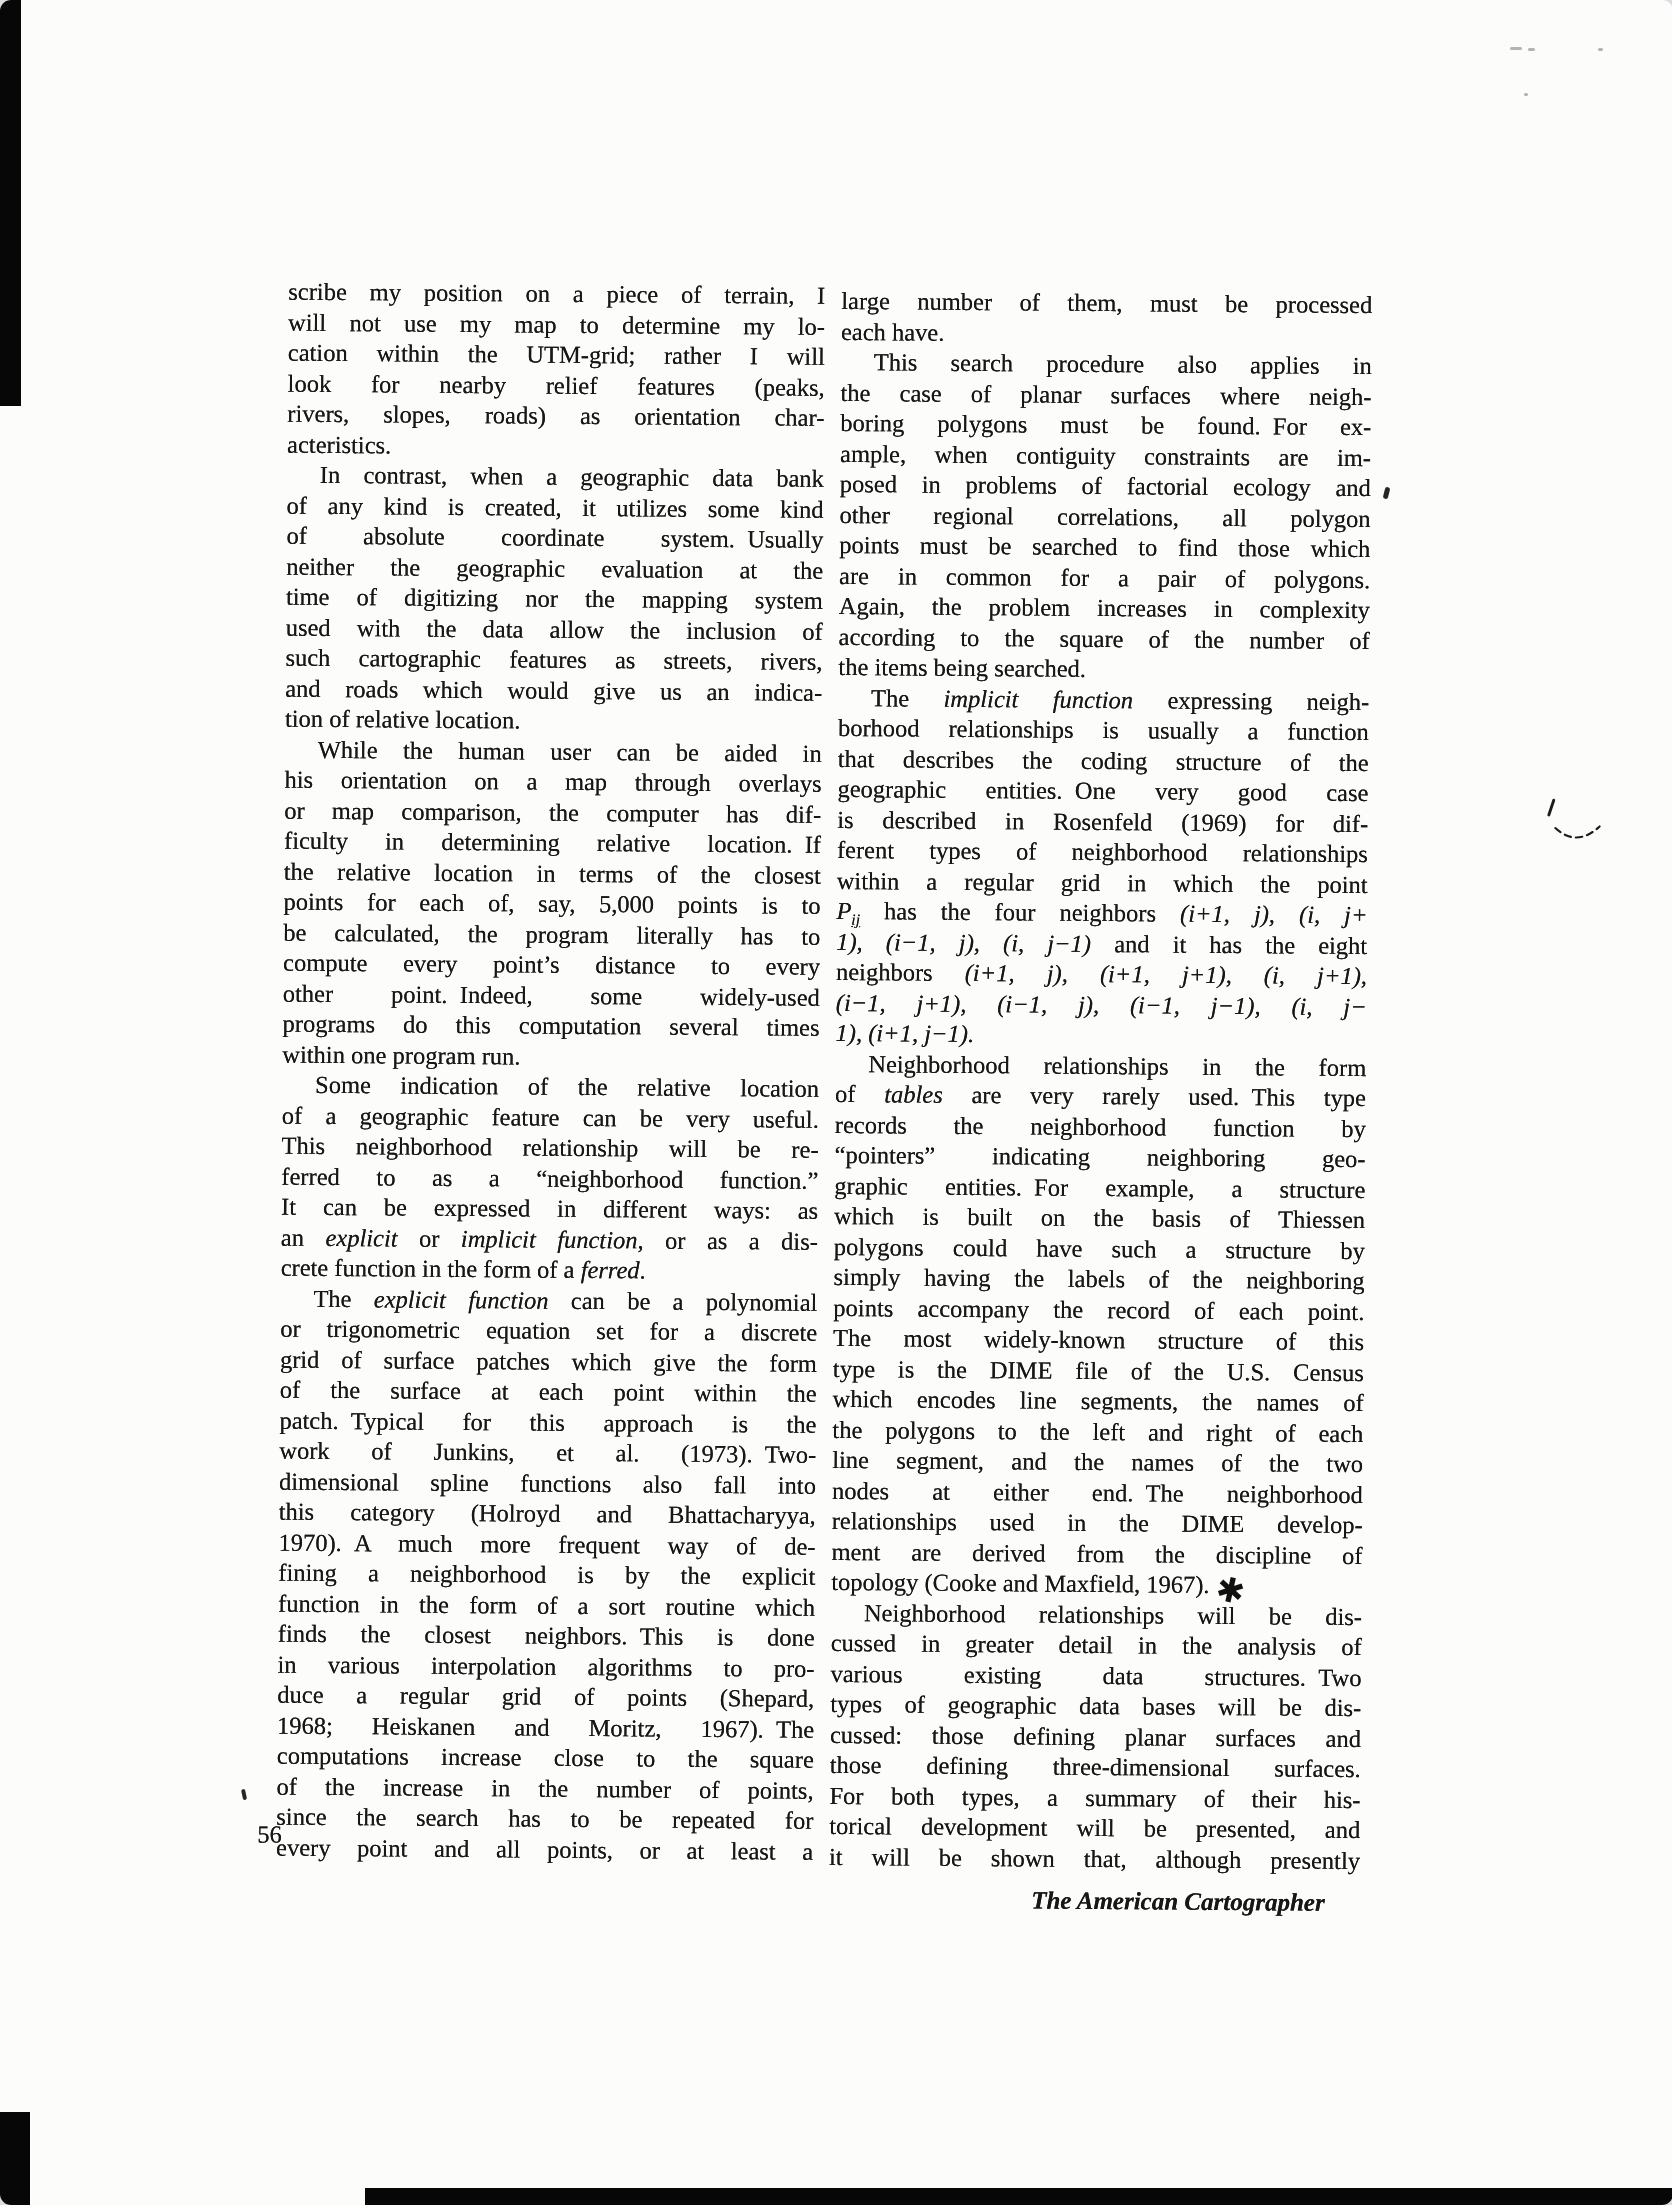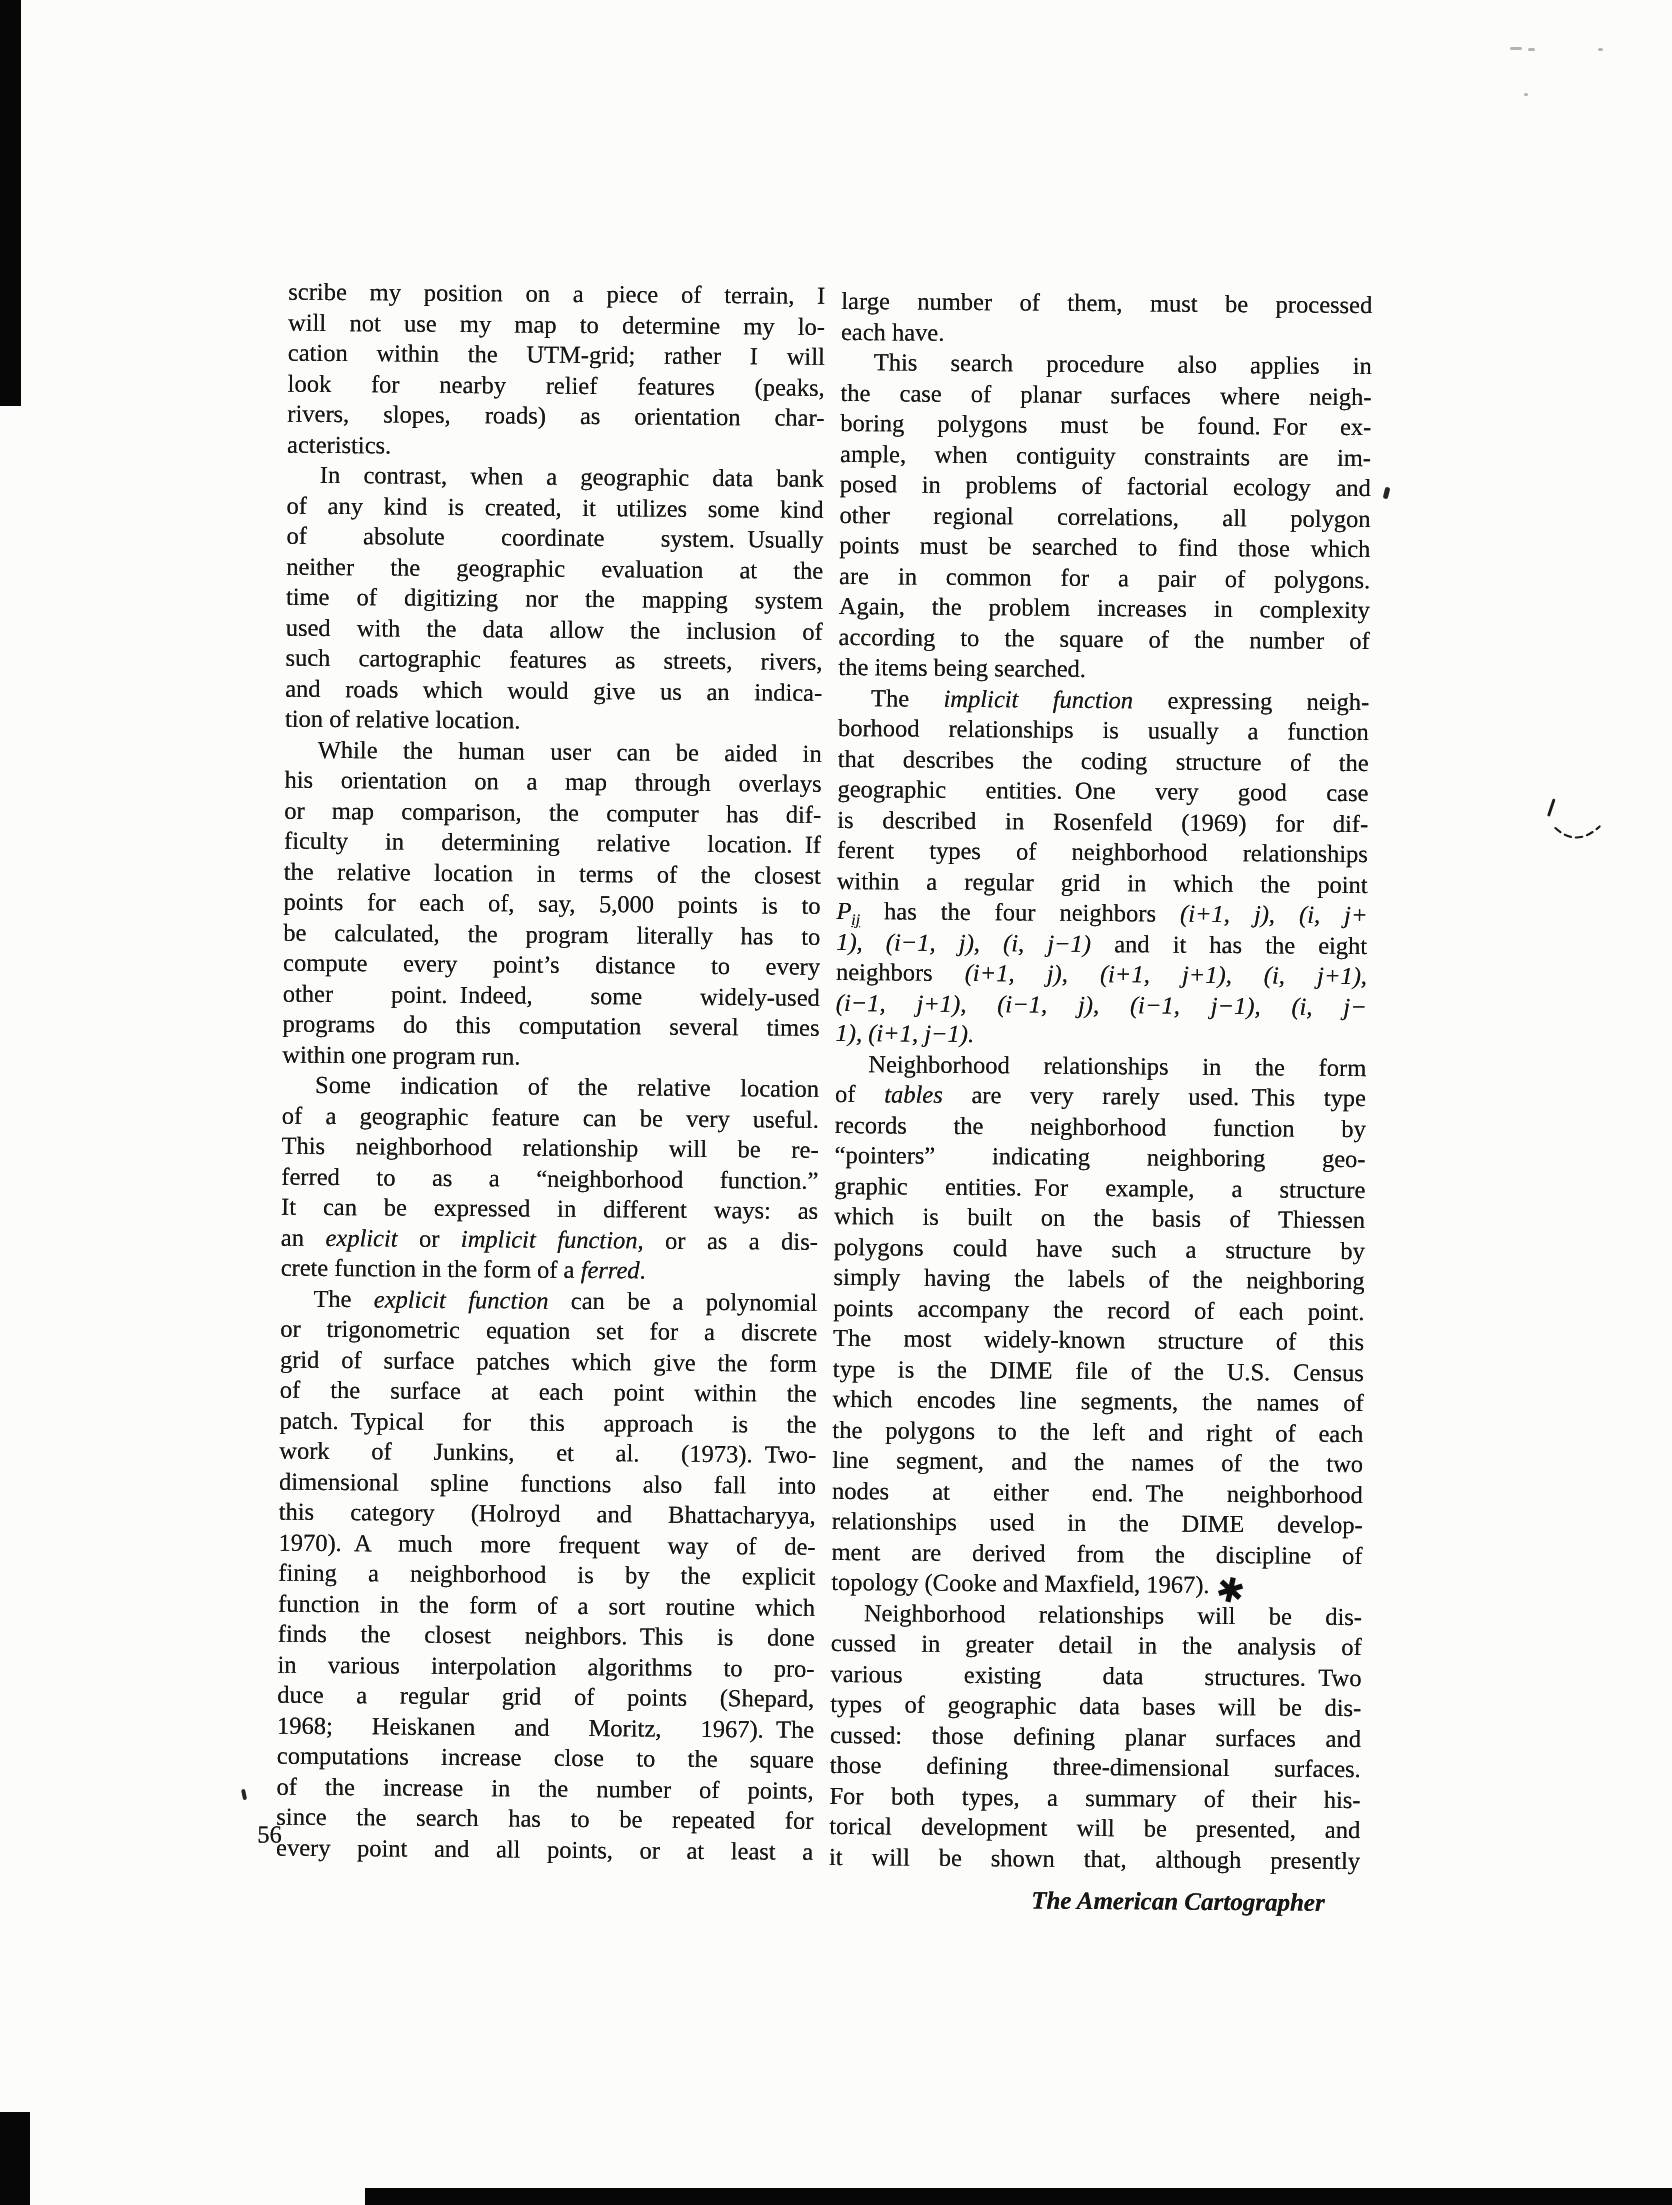--- a/index.html
+++ b/index.html
@@ -1,21 +1,21 @@
 <!DOCTYPE html>
 <html style="--paper: #fcfcfa; --ink: #171717; --scanblack: #070707; --faint: #b3b3b3;font-size:13px"><head>
 <meta charset="utf-8">
 <style>
   :root{
     --paper:#fcfcfa; --ink:#171717; --scanblack:#070707; --faint:#b3b3b3;
   }
   html,body{margin:0;padding:0;background:#ddd;}
   .page{
     position:relative;width:1673px;height:2205px;background:var(--paper);
-    overflow:hidden;font-family:"Liberation Serif","DejaVu Serif",serif;color:var(--ink);
+    overflow:hidden;font-family:"Liberation Serif","DejaVu Serif",serif;color:var(--ink);border-radius:11px;
   }
   .content{
     position:absolute;left:0;top:0;width:1673px;height:2205px;
     transform:rotate(0.45deg);transform-origin:836px 1103px;
   }
   .col{position:absolute;}
   #col-left{left:282px;top:281px;width:537px;}
   #col-right{left:835px;top:286px;width:531px;}
   .line{
     height:30.5px;line-height:30.5px;font-size:24.5px;

